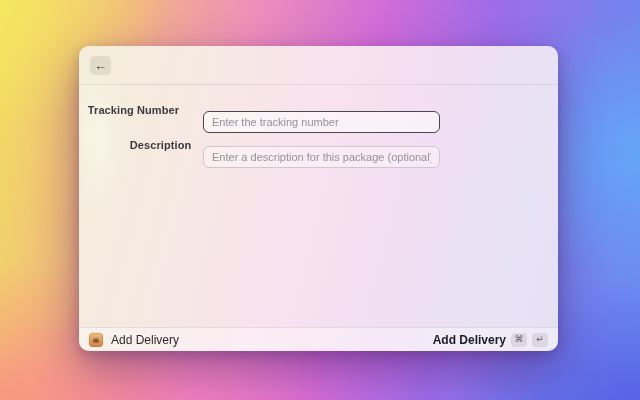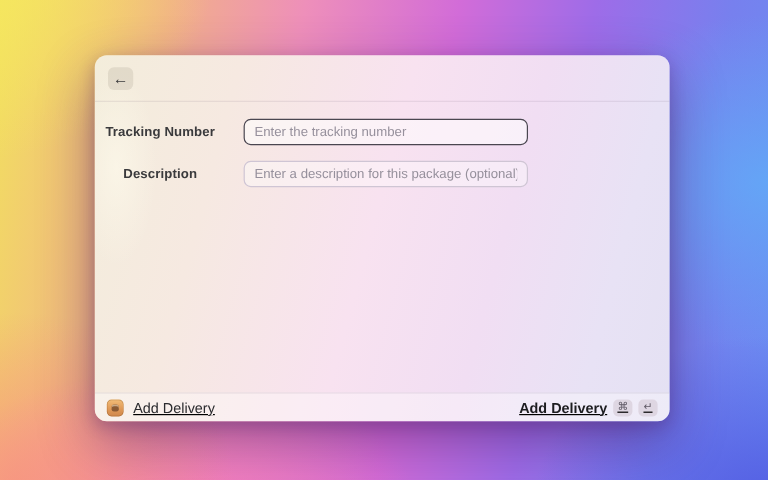--- a/index.html
+++ b/index.html
@@ -34,29 +34,30 @@
   .row{position:absolute;left:0;width:100%;}
   .row-label{
     position:absolute;left:0;width:109px;text-align:center;
     font-size:11px;font-weight:600;color:#3a3a3c;letter-spacing:0.1px;
   }
   .field{
     position:absolute;left:124px;width:219px;height:14px;
     border-radius:6px;font-size:11px;color:#2b2b2e;
     padding:3px 8px;outline:none;
     font-family:"Liberation Sans","DejaVu Sans",sans-serif;
+    margin-top:12px;
   }
   .field::placeholder{color:#96909c;opacity:1;}
   .field.focused{border:1.5px solid #4a4650;background:rgba(255,255,255,0.55);}
   .field.normal{border:1px solid #cfc5d4;background:rgba(255,255,255,0.38);}
   .footer{
     position:absolute;left:0;bottom:0;width:100%;height:24px;
     border-top:1px solid rgba(90,70,100,0.12);
     background:rgba(255,255,255,0.35);
-    display:flex;align-items:center;padding:0 10px;box-sizing:border-box;text-decoration:underline;
+    display:flex;align-items:center;padding:0 10px;box-sizing:border-box;
   }
   .app-icon{
     width:14px;height:14px;border-radius:4px;margin-right:8px;position:relative;flex:0 0 auto;
     background:linear-gradient(180deg,#f2bd77 0%,#e09a58 55%,#cf874b 100%);
     box-shadow:inset 0 0 0 0.5px rgba(120,70,20,0.4);
   }
   .app-icon::after{
     content:"";position:absolute;left:4px;top:4px;width:6px;height:6px;border-radius:2px;
     background:#8a5a33;box-shadow:inset 0 1.5px 0 rgba(255,235,200,0.55);
   }
@@ -84,21 +85,21 @@
       <span>←</span>
     </button>
   </div>
 
   <div class="row" style="top:53px;">
     <label class="row-label" style="top:5px;">Tracking Number</label>
     <input class="field focused" type="text" placeholder="Enter the tracking number" style="">
   </div>
 
   <div class="row" style="top:88px;">
-    <label class="row-label" style="top:5px;">Description</label>
+    <label class="row-label" style="top:5px;padding-left:27px;">Description</label>
     <input class="field normal" type="text" placeholder="Enter a description for this package (optional)" style="">
   </div>
 
   <div class="footer">
     <div class="app-icon"></div>
     <span class="footer-title">Add Delivery</span>
     <button class="submit">
       <span class="submit-label">Add Delivery</span>
       <span class="keycap">⌘</span>
       <span class="keycap">↵</span>

